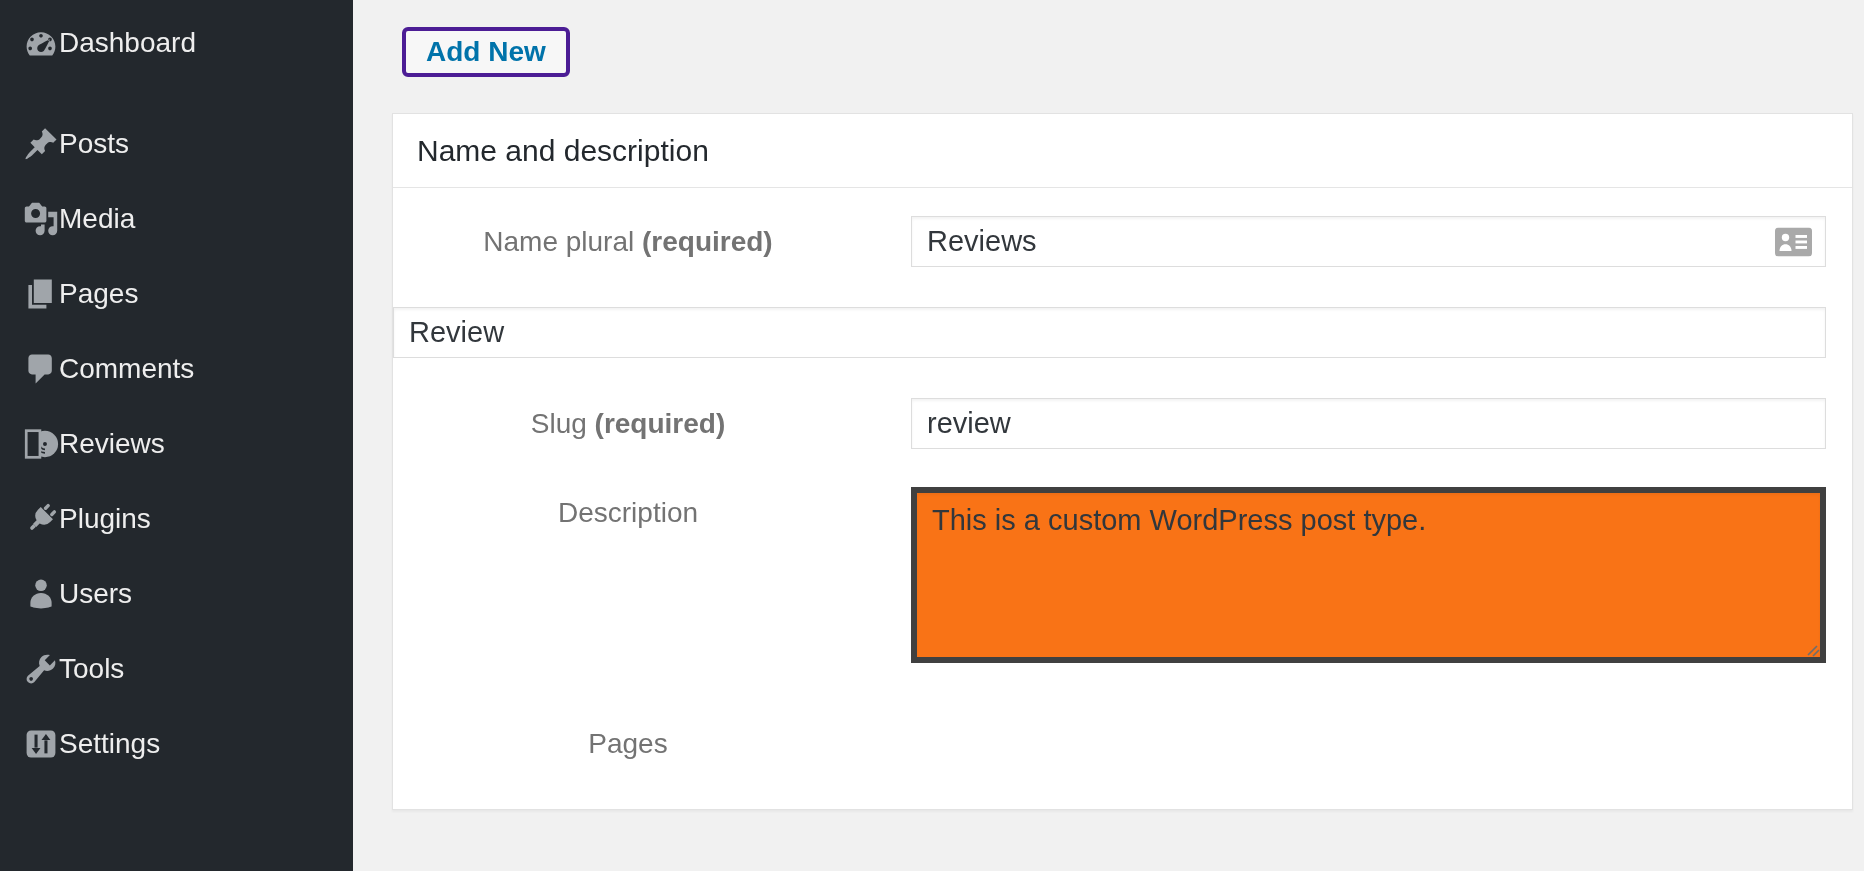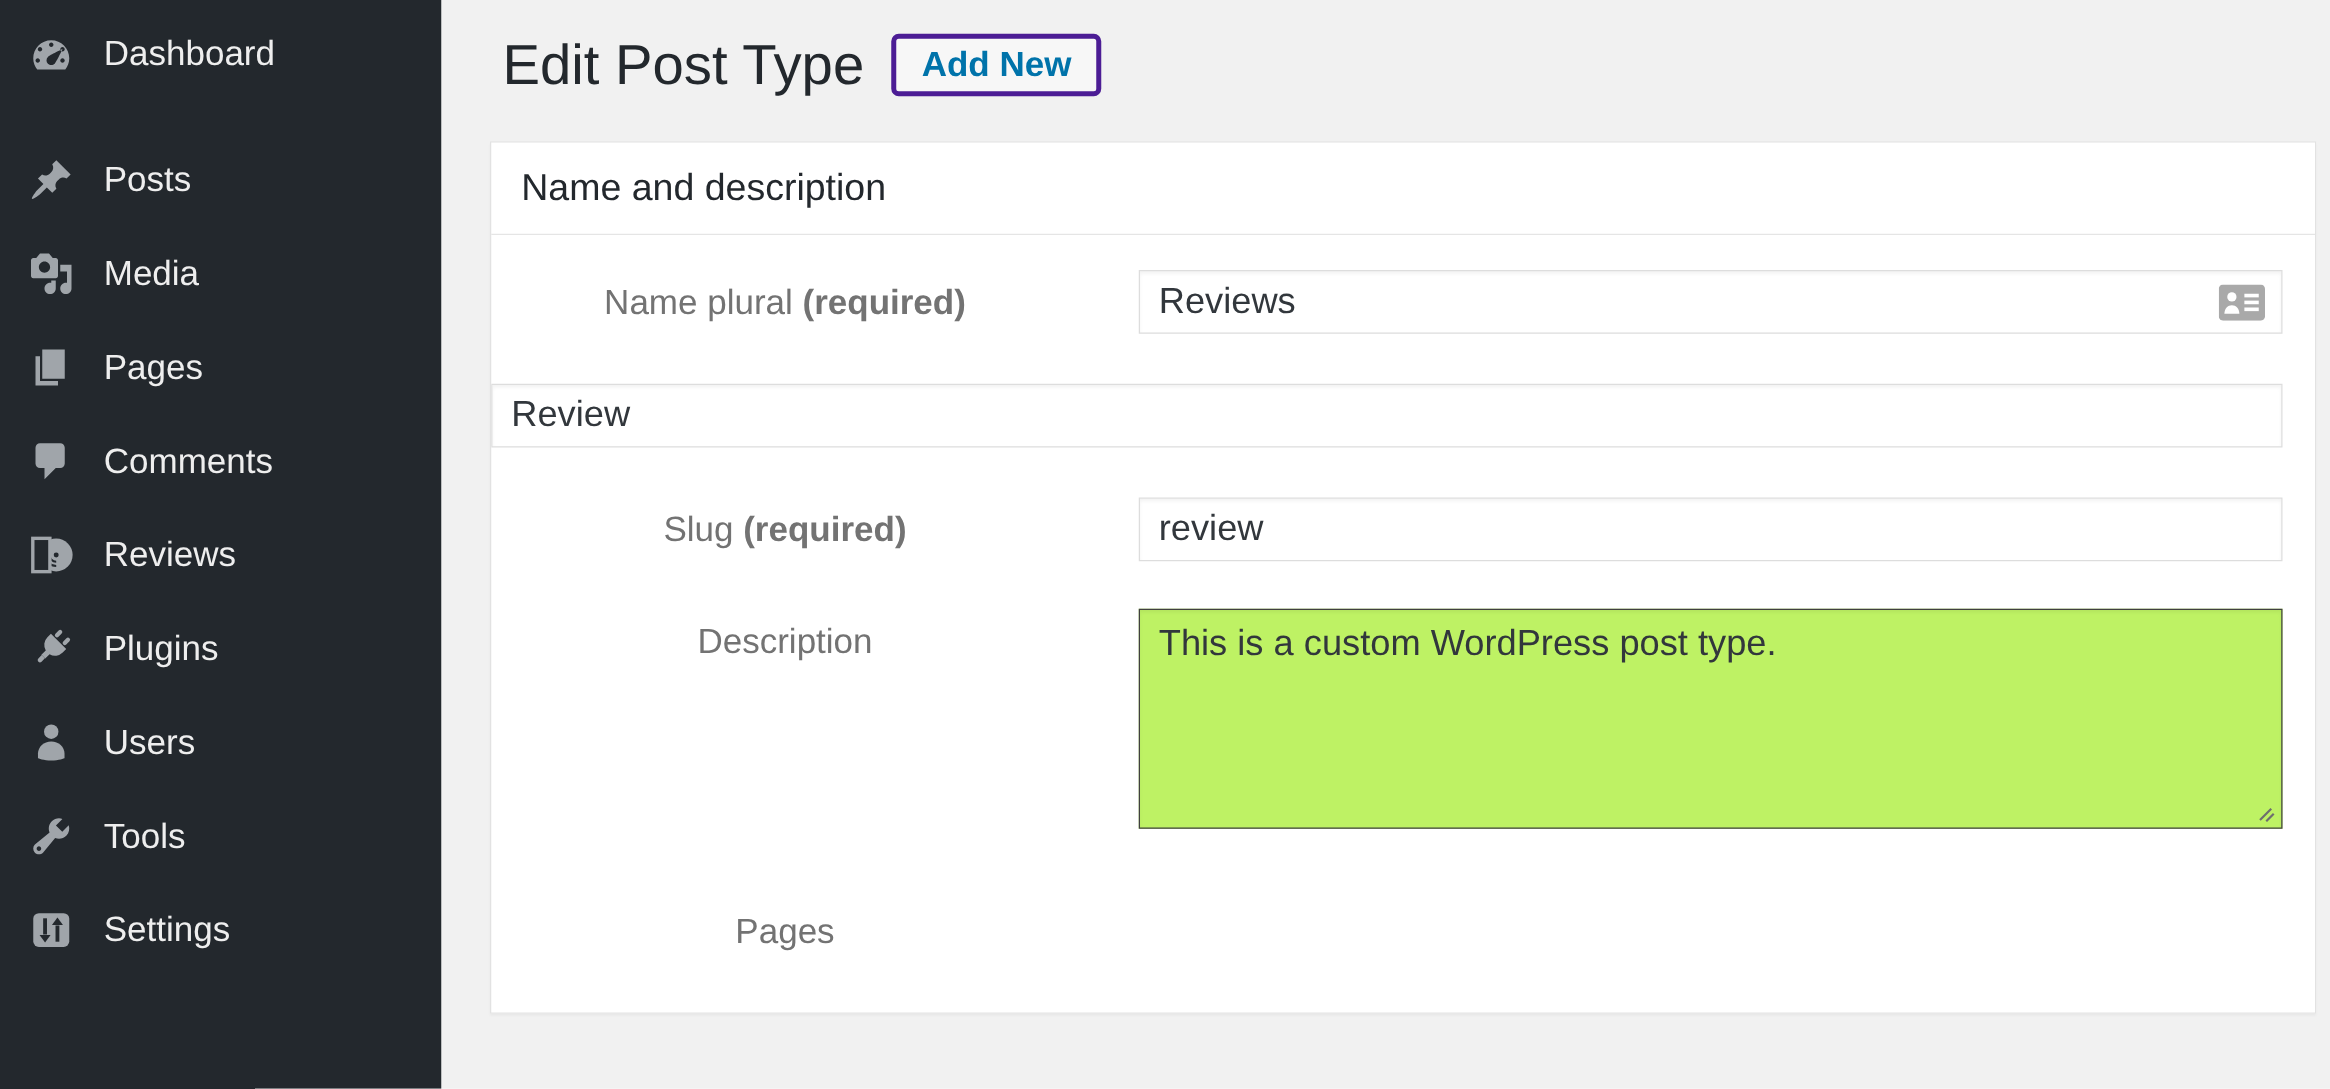--- a/index.html
+++ b/index.html
@@ -19,21 +19,21 @@
   .menu-item {
     display: flex; align-items: center; height: 75px;
     padding-left: 23px; cursor: pointer;
     color: #eeeeee; --icon-bg: #23282d;
   }
   .menu-item .mi {
     width: 36px; height: 36px; flex: none; color: #a0a5aa;
     display: flex; align-items: center; justify-content: center;
   }
   .menu-item .mi svg { width: 36px; height: 36px; display: block; }
-  .menu-item .ml { margin-left: 24px; font-size: 28px; line-height: 1; }
+  .menu-item .ml { font-size: 28px; line-height: 1; }
   .menu-item.sep-before { margin-top: 26px; }
 
   
   .content { flex: 1; }
   .title-row {
     display: flex; align-items: center; gap: 22px;
     padding: 24px 0 0 49px; height: 80px;
   }
   h1.page-title { font-size: 45px; font-weight: 400; color: #23282d; }
   .add-new {
@@ -72,22 +72,22 @@
     font-family: inherit; font-size: 29px; color: #32373c; padding: 0 15px;
   }
   .autofill-icon {
     position: absolute; right: 14px; top: 50%; transform: translateY(-50%);
     width: 37px; height: 29px; cursor: pointer;
   }
   .autofill-icon svg { display: block; width: 37px; height: 29px; }
 
   .ta-wrap { position: relative; }
   textarea.text-area {
-    width: 100%; height: 176px; background: #bef264;
-    border: 1px solid #404040; border-radius: 0;
+    width: 100%; height: 176px; background: #f97316;
+    border: 6px solid #404040; border-radius: 0;
     box-shadow: inset 0 2px 3px rgba(0,0,0,0.05);
     font-family: inherit; font-size: 29px; color: #32373c;
     padding: 9px 15px; resize: none; line-height: 1.3;
   }
   .resize-handle {
     position: absolute; right: 4px; bottom: 8px; width: 18px; height: 18px;
     cursor: nwse-resize;
   }
 
   .icon-row { align-items: center; }
@@ -217,21 +217,20 @@
         </svg>
       </span>
       <span class="ml">Settings</span>
     </div>
 
   </aside>
 
   <main class="content">
 
     <div class="title-row">
-      <h1 class="page-title">Edit Post Type</h1>
       <a class="add-new">Add New</a>
     </div>
 
     <section class="panel">
       <h2 class="panel-header">Name and description</h2>
 
       <div class="panel-body">
 
         <div class="frow mb40">
           <div class="flabel">

